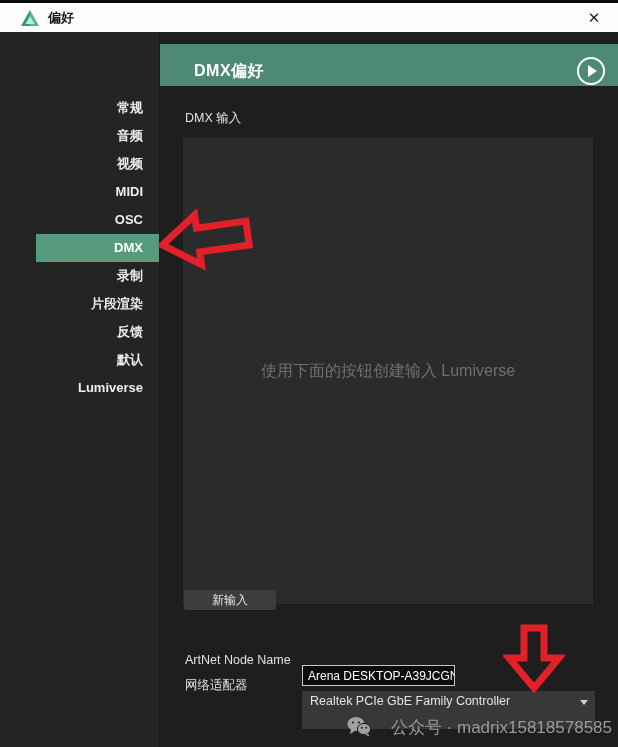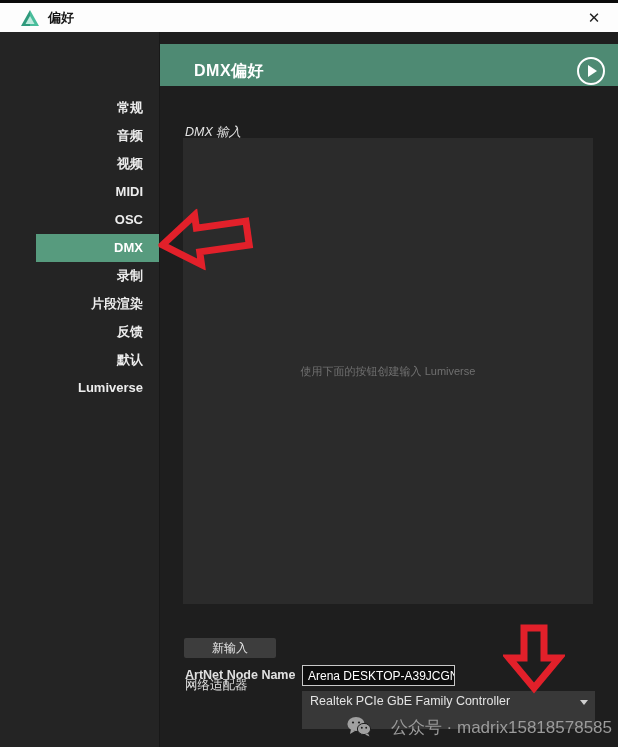--- a/index.html
+++ b/index.html
@@ -21,27 +21,27 @@
   .side-item.selected{background:#579b7e;color:#ffffff;margin-left:36px;}
 
   
   .header{position:absolute;left:160px;top:12px;right:0;height:68px;background:#4e8a73;}
   .header .htitle{position:absolute;left:34px;top:0;height:54px;line-height:54px;color:#ffffff;font-size:16px;font-weight:700;letter-spacing:.5px;}
   .play-btn{position:absolute;right:13px;top:13px;width:28px;height:28px;border:2px solid #ffffff;border-radius:50%;box-sizing:border-box;display:flex;align-items:center;justify-content:center;cursor:pointer;}
   .play-tri{width:0;height:0;border-left:9px solid #ffffff;border-top:6px solid transparent;border-bottom:6px solid transparent;margin-left:3px;}
 
   
   .content{position:absolute;left:160px;top:54px;right:0;bottom:0;background:#1e1e1e;}
-  .section-label{position:absolute;left:25px;top:38px;font-size:12.5px;color:#e3e3e3;font-style:italic;}
+  .section-label{position:absolute;left:25px;top:24px;font-size:12.5px;color:#e3e3e3;}
   .panel{position:absolute;left:23px;top:52px;width:410px;height:466px;background:#2b2b2b;display:flex;align-items:center;justify-content:center;}
-  .panel .hint{font-size:11px;color:#707070;}
-  .new-input-btn{position:absolute;left:24px;top:552px;width:92px;height:20px;background:#3d3d3d;border:none;border-radius:2px;color:#e8e8e8;font-size:12px;font-family:inherit;cursor:pointer;}
+  .panel .hint{font-size:16px;color:#707070;}
+  .new-input-btn{position:absolute;left:24px;top:504px;width:92px;height:20px;background:#3d3d3d;border:none;border-radius:2px;color:#e8e8e8;font-size:12px;font-family:inherit;cursor:pointer;}
 
   .field-label{position:absolute;font-size:12.5px;color:#e0e0e0;height:21px;line-height:21px;left:25px;}
-  .lbl-artnet{top:579px;font-weight:bold;}
+  .lbl-artnet{top:564px;}
   .lbl-adapter{top:589px;}
   .text-input{position:absolute;left:142px;top:579px;width:153px;height:21px;box-sizing:border-box;background:#0d0d0d;border:1px solid #c8c8c8;color:#ffffff;font-size:12px;font-family:inherit;padding:0 0 0 5px;}
   .dropdown{position:absolute;left:142px;top:605px;width:293px;height:38px;box-sizing:border-box;background:#383838;color:#e3e3e3;font-size:12.5px;line-height:21px;padding-left:8px;cursor:pointer;}
   .caret{position:absolute;right:7px;top:9px;width:0;height:0;border-left:4px solid transparent;border-right:4px solid transparent;border-top:5px solid #cfcfcf;}
 
   
   .arrow{position:absolute;pointer-events:none;}
   .arrow-left{left:158px;top:208px;width:94px;height:62px;transform:rotate(-8deg);}
   .arrow-down{left:503px;top:624px;width:62px;height:70px;}
 

